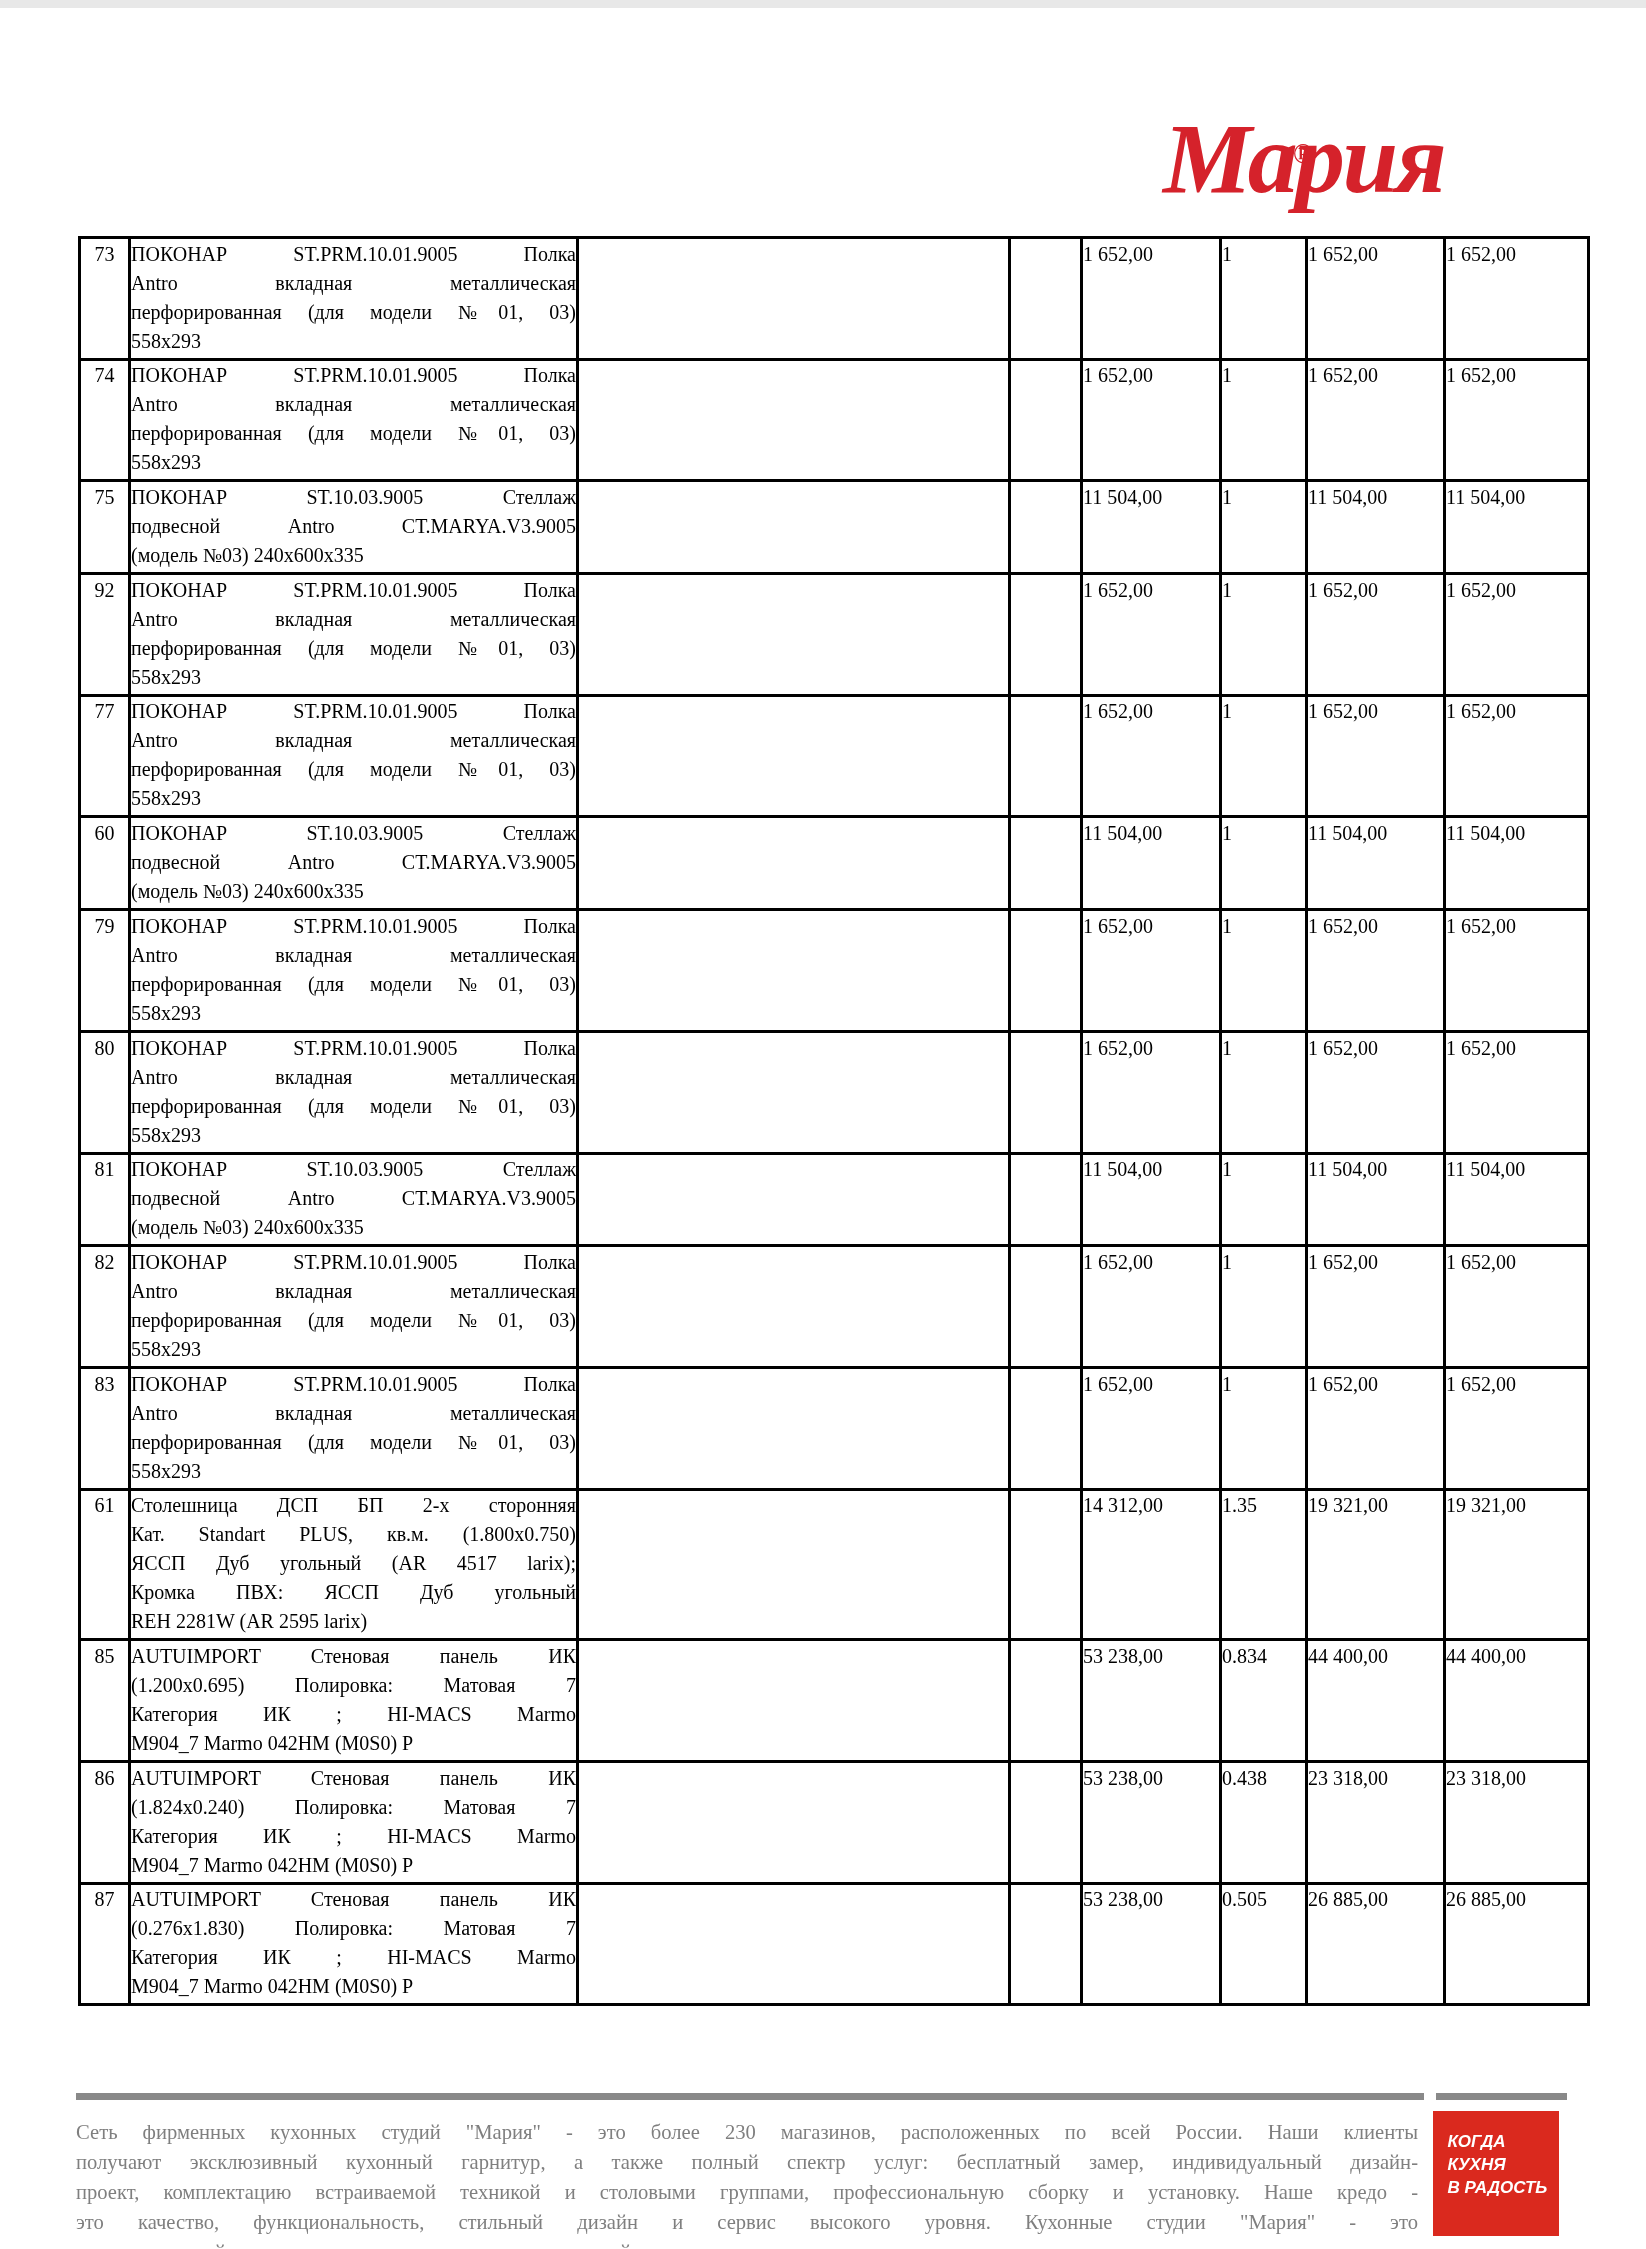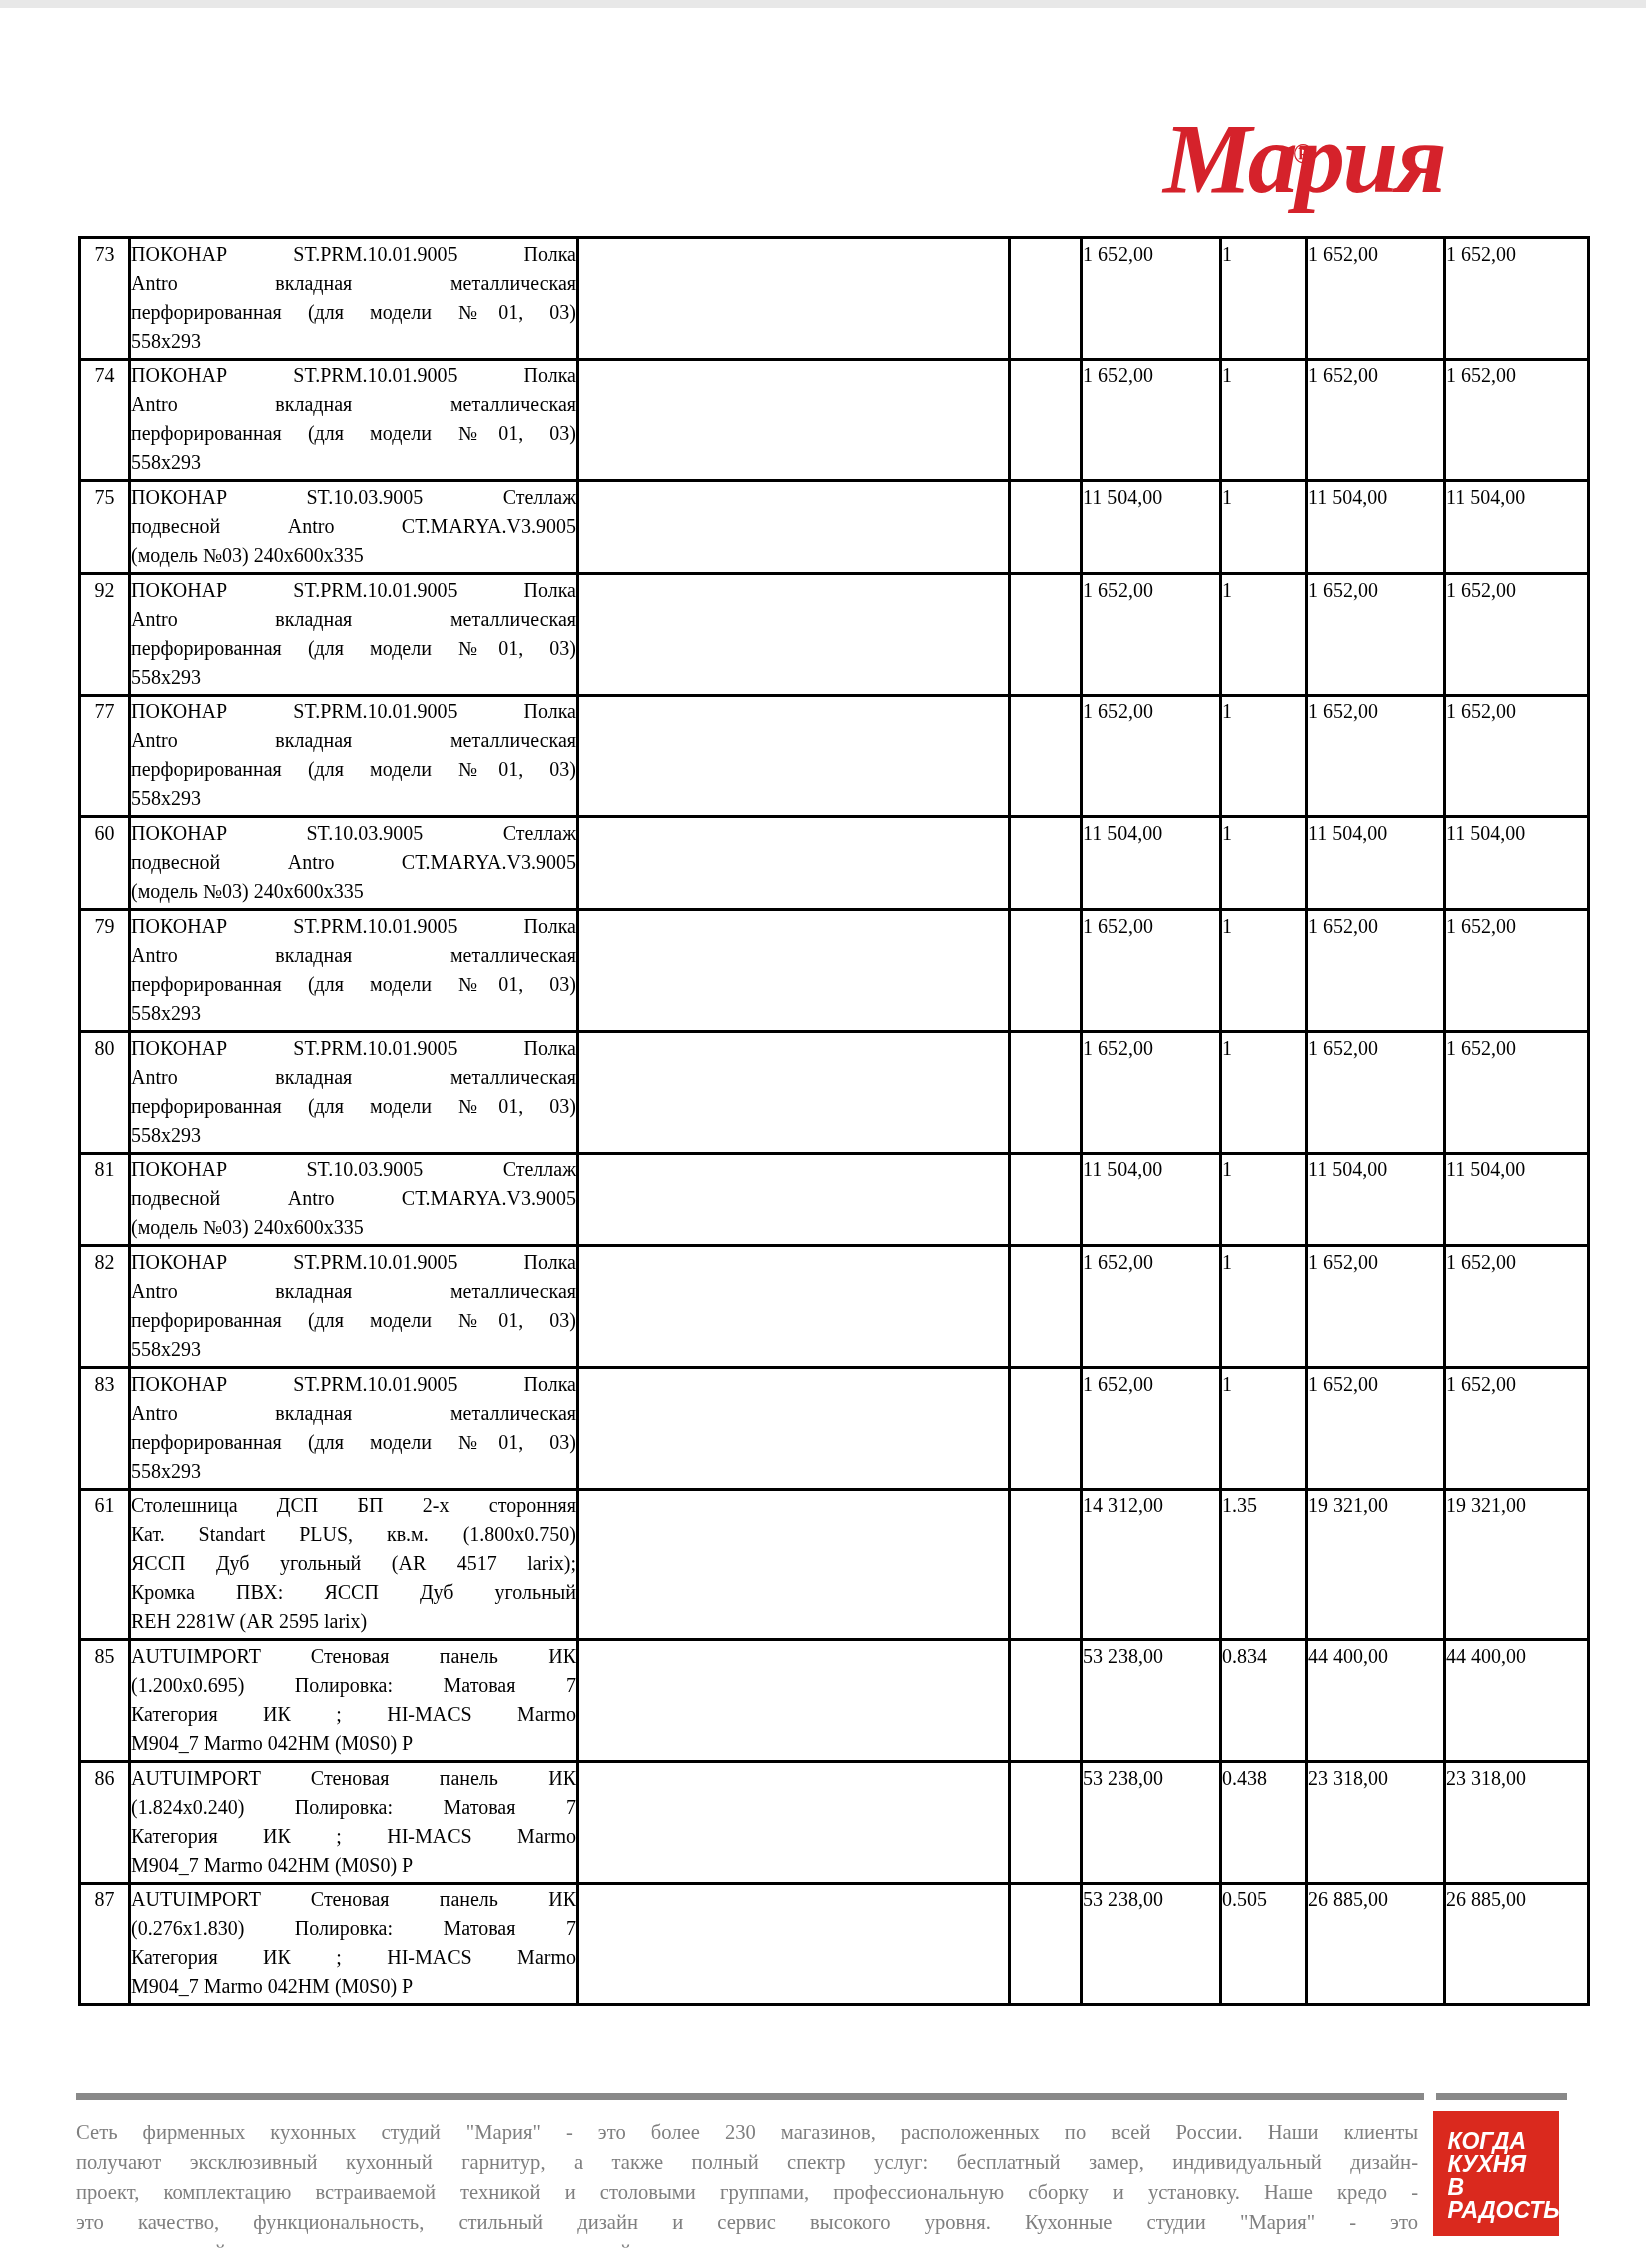--- a/index.html
+++ b/index.html
@@ -49,21 +49,21 @@
     color:#7f7f7f; font-size:20.6px; line-height:30px;
   }
   .footer-line { text-align:justify; text-align-last:justify; -moz-text-align-last:justify; }
   .footer-line:last-child { text-align:left; text-align-last:auto; -moz-text-align-last:auto; }
 
   .badge {
     position:absolute; left:1433px; top:2103px; width:126px; height:125px;
     background:#da291e; color:#ffffff; box-sizing:border-box;
     font-family:"Liberation Sans","DejaVu Sans",sans-serif;
     font-style:italic; font-weight:bold;
-    font-size:23px; line-height:23px; padding:18.6px 0 0 14.6px;
+    font-size:17px; line-height:23px; padding:18.6px 0 0 14.6px;
   }
 </style>
 </head>
 <body>
 
 <div class="page">
 
   <div class="logo">
     <span>Мария</span>
     <span class="reg">®</span>

